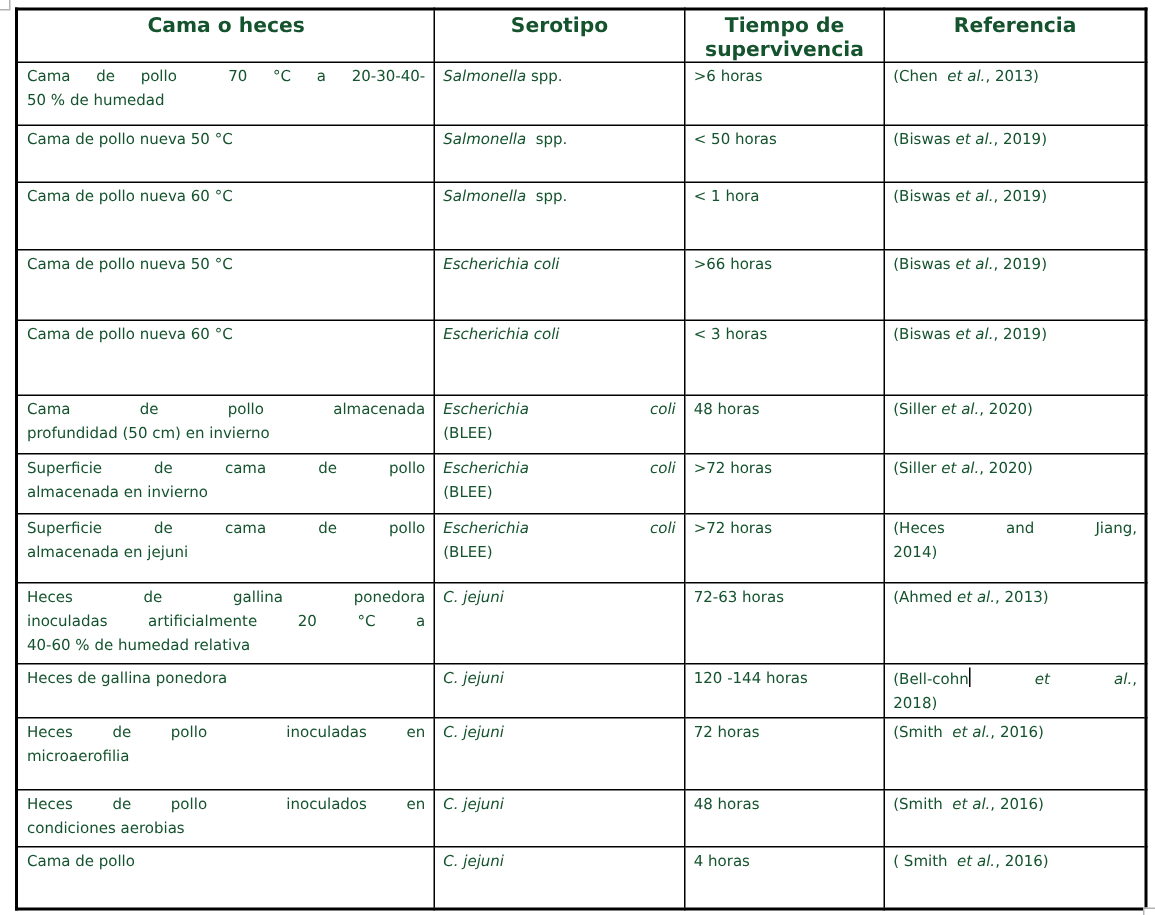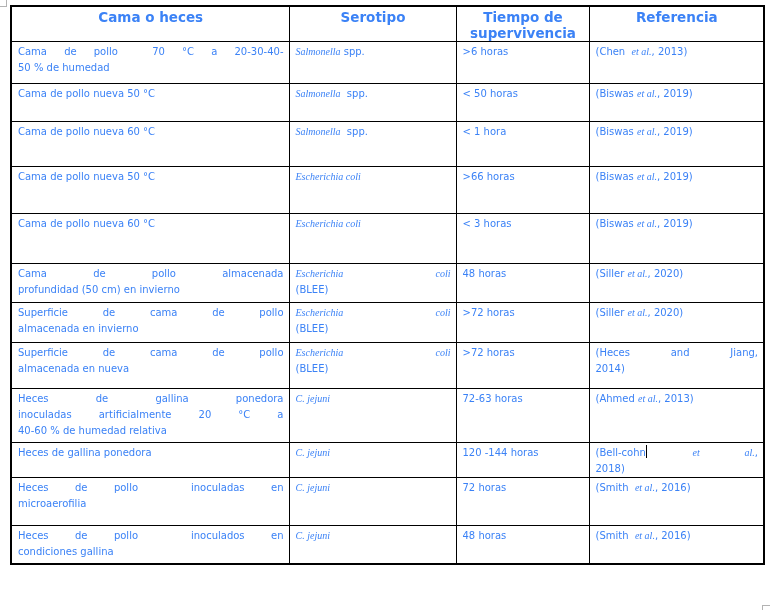--- a/index.html
+++ b/index.html
@@ -31,42 +31,42 @@
     font-weight: bold;
     font-size: 13.5px;
     padding-top: 2px;
   }
   th .line { text-align: center; }
   .line { text-align: left; }
   .line.j {
     text-align: justify;
     text-align-last: justify;
   }
-  i { font-style: italic; font-family: Liberation Serif, serif; }
+  i { font-style: italic; }
   .caret {
     display: inline-block;
     width: 1px; height: 13px;
     background: #000000;
     vertical-align: -2px;
   }
   .handle {
     position: absolute;
     width: 9px; height: 9px;
     background: #ffffff;
     border: 1px solid #b3b3b3;
   }
   .handle.tl { left: -4px; top: -4px; }
   .handle.br { left: 762px; top: 605px; }
 </style>
 </head>
 <body>
 
 <div class="handle tl" style="border-color: rgb(179, 179, 179);"></div>
 
-<table class="doc-table" style="border-color: rgb(0, 0, 0); background: rgb(255, 255, 255); color: #3b82f6;">
+<table class="doc-table" style="border-color: rgb(0, 0, 0); background: rgb(255, 255, 255); color: #14532d;">
   <colgroup>
       <col style="width: 278px;">
       <col style="width: 167px;">
       <col style="width: 133px;">
       <col style="width: 175px;">
     </colgroup>
   <thead>
       <tr style="height: 35px;">
         <th>
           <div class="line"><span>Cama o heces</span></div>
@@ -183,21 +183,21 @@
         <td>
           <div class="line"><span>&gt;72 horas</span></div>
         </td>
         <td>
           <div class="line"><span>(Siller </span><i>et al.</i><span>, 2020)</span></div>
         </td>
       </tr>
       <tr style="height: 46px;">
         <td>
           <div class="line j"><span>Superficie de cama de pollo</span></div>
-          <div class="line"><span>almacenada en nueva</span></div>
+          <div class="line"><span>almacenada en jejuni</span></div>
         </td>
         <td>
           <div class="line j"><i>Escherichia coli</i></div>
           <div class="line"><span>(BLEE)</span></div>
         </td>
         <td>
           <div class="line"><span>&gt;72 horas</span></div>
         </td>
         <td>
           <div class="line j"><span>(Heces and Jiang,</span></div>
@@ -246,28 +246,42 @@
         <td>
           <div class="line"><span>72 horas</span></div>
         </td>
         <td>
           <div class="line"><span>(Smith&nbsp; </span><i>et al.</i><span>, 2016)</span></div>
         </td>
       </tr>
       <tr style="height: 38px; margin-left: 28px;">
         <td>
           <div class="line j"><span>Heces de pollo&nbsp; inoculados en</span></div>
-          <div class="line"><span>condiciones gallina</span></div>
+          <div class="line"><span>condiciones aerobias</span></div>
         </td>
         <td>
           <div class="line"><i>C. jejuni</i></div>
         </td>
         <td>
           <div class="line"><span>48 horas</span></div>
         </td>
         <td>
           <div class="line"><span>(Smith&nbsp; </span><i>et al.</i><span>, 2016)</span></div>
+        </td>
+      </tr>
+      <tr style="height: 41px;">
+        <td>
+          <div class="line"><span>Cama de pollo</span></div>
+        </td>
+        <td>
+          <div class="line"><i>C. jejuni</i></div>
+        </td>
+        <td>
+          <div class="line"><span>4 horas</span></div>
+        </td>
+        <td>
+          <div class="line"><span>(&nbsp;Smith&nbsp; </span><i>et al.</i><span>, 2016)</span></div>
         </td>
       </tr>
     </tbody>
 </table>
 
 <div class="handle br" style="border-color: rgb(179, 179, 179);"></div>
 
 </body></html>

